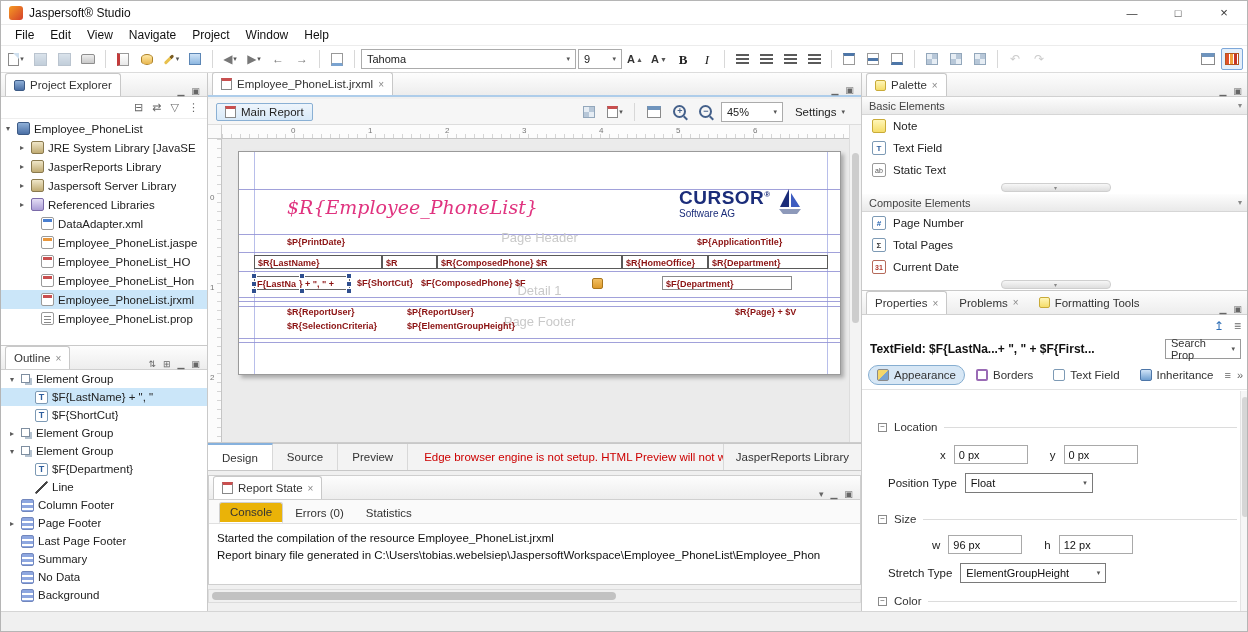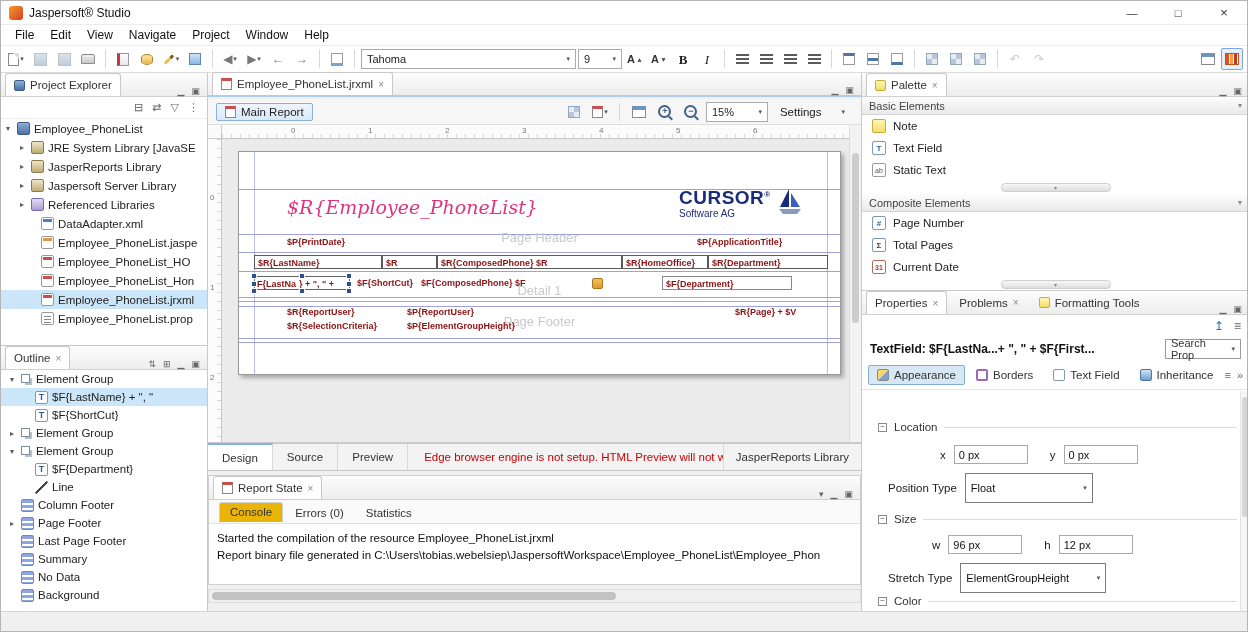--- a/index.html
+++ b/index.html
@@ -149,34 +149,34 @@
   .pic-sigma { background:#fff; border:1px solid #7d9ab5; color:#333; }
   .pic-date { background:#fff; border:1px solid #b56a5a; color:#b03a2e; font-size:7px; }
   .pill { width:110px; height:9px; margin:2px auto; background:linear-gradient(#f7f7f7,#dedede); border:1px solid #cfcfcf; border-radius:4px; display:flex; align-items:center; justify-content:center; font-size:6px; color:#888; }
 
   #props { position:absolute; left:0; top:218px; right:0; bottom:0; background:#fff; }
   .picons { height:22px; display:flex; align-items:center; justify-content:flex-end; gap:10px; padding:0 8px; color:#2b6cb5; font-size:12px; }
   .phead { display:flex; align-items:center; padding:2px 8px; gap:8px; }
   .phead .ttl { font-size:12px; font-weight:bold; color:#111; white-space:nowrap; overflow:hidden; flex:1; }
   .scombo { display:flex; align-items:center; gap:8px; border:1px solid #9a9a9a; background:#fff; height:20px; padding:0 5px; font-size:11px; color:#333; flex:none; width:76px; }
   .ptabs { display:flex; align-items:center; gap:2px; padding:4px 6px; border-bottom:1px solid #e4e4e4; }
-  .ptab { display:flex; align-items:flex-start; gap:5px; padding:3px 8px; font-size:11.5px; color:#333; border:1px solid transparent; border-radius:2px; white-space:nowrap; }
+  .ptab { display:flex; align-items:flex-start; gap:5px; padding:3px 8px; font-size:11.5px; color:#333; border:1px solid transparent; border-radius:10px; white-space:nowrap; }
   .ptab.on { background:#d7e7f5; border-color:#86aed1; }
   .pti { width:12px; height:12px; flex:none; border-radius:2px; }
   .pti-app { background:linear-gradient(135deg,#f5d76a 50%,#7aa3d0 50%); border:1px solid #8a8a8a; }
   .pti-bor { background:#fff; border:2px solid #9a6bb5; }
   .pti-tf { background:#fff; border:1px solid #7d9ab5; }
   .pti-inh { background:linear-gradient(#cfe3f7,#6f9fd0); border:1px solid #4d76a8; }
   .povf { margin-left:auto; color:#666; font-size:11px; display:flex; gap:6px; }
   .psec { position:absolute; left:16px; right:12px; display:flex; align-items:center; gap:7px; font-size:11.5px; color:#333; }
   .cbox { width:9px; height:9px; border:1px solid #8a8a8a; display:flex; align-items:center; justify-content:center; font-size:8px; color:#555; line-height:1; flex:none; background:#fff; }
   .prule { flex:1; height:1px; background:#dcdcdc; }
   .frow { position:absolute; display:flex; align-items:center; gap:8px; font-size:11.5px; color:#222; }
   .pinput { border:1px solid #a9a9a9; background:#fff; height:19px; width:74px; font-size:11px; padding:0 4px; font-family:"Liberation Sans",sans-serif; color:#111; }
-  .pcombo { display:flex; align-items:center; gap:8px; border:1px solid #7a7a7a; background:#fff; height:30px; padding:0 5px; font-size:11px; color:#111; }
+  .pcombo { display:flex; align-items:center; gap:8px; border:1px solid #7a7a7a; background:#fff; height:20px; padding:0 5px; font-size:11px; color:#111; }
   .propscroll { position:absolute; right:0; top:100px; bottom:0; width:9px; background:#f6f6f6; border-left:1px solid #e4e4e4; }
   .propscroll .thumb { position:absolute; left:1px; right:1px; top:6px; height:120px; background:#d6d6d6; border-radius:3px; }
 
   .statusbar { position:absolute; left:0; right:0; bottom:0; height:20px; background:#f0f0f0; border-top:1px solid #d5d5d5; }
 </style>
 </head>
 <body>
 
 <div id="app">
 
@@ -496,24 +496,24 @@
       <span class="tbtn">
           <span class="i-win"></span>
         </span>
       <span class="tbtn">
           <span class="i-zoom">+</span>
         </span>
       <span class="tbtn">
           <span class="i-zoom">−</span>
         </span>
       <span class="combo" style="width:62px">
-          <span>15%</span>
+          <span>45%</span>
           <span class="dd">▾</span>
         </span>
-      <span class="tbtn" style="gap:20px;padding:0 8px">
+      <span class="tbtn" style="gap:5px;padding:0 8px">
           <span style="font-size:11.5px">Settings</span>
           <span class="dd">▾</span>
         </span>
     </div>
 
     <div class="canvas">
       <div class="corner"></div>
       <div class="hruler">
         <span style="left:69px">0</span>
         <span style="left:146px">1</span>

